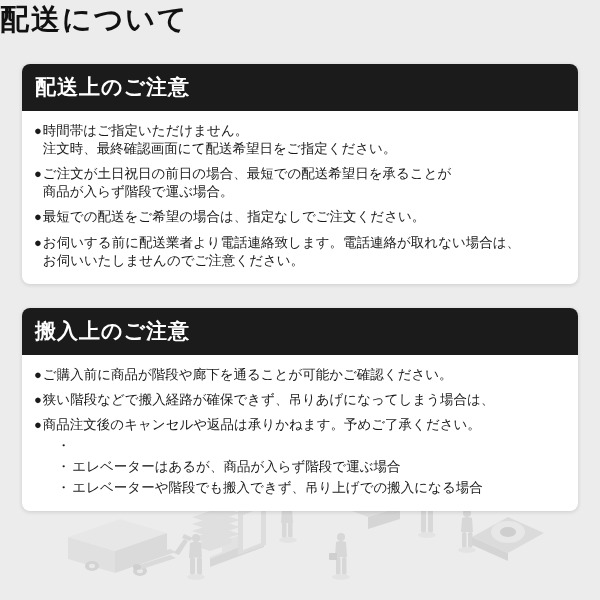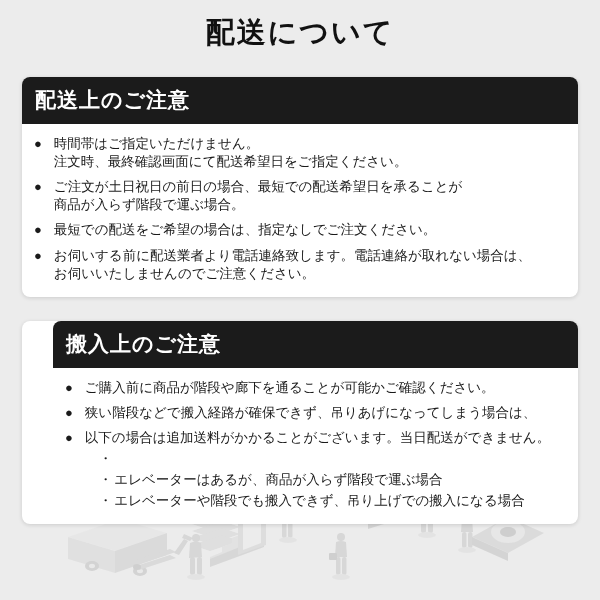--- a/index.html
+++ b/index.html
@@ -5,57 +5,55 @@
   html,body{margin:0;padding:0;}
   body{
     width:600px;height:600px;
     background:#ececec;
     font-family:"Liberation Sans",sans-serif;
     position:relative;
     overflow:hidden;
     color:#1a1a1a;
   }
   .page-title{
-    text-align:center;
     font-size:29px;
     font-weight:bold;
     letter-spacing:2px;
     color:#111;
-    padding-top:13px;
     margin:0 0 14px 0;
   }
   .card{
     position:relative;
     z-index:2;
     margin:0 22px;
     background:#ffffff;
     border-radius:8px;
     box-shadow:0 1px 4px rgba(0,0,0,0.14);
   }
-  .card + .card{margin-top:13px;padding-left:31px;}
+  .card + .card{margin-top:13px;}
   .card-header{
     background:#1b1b1b;
     color:#ffffff;
     font-size:21px;
     font-weight:bold;
     letter-spacing:1px;
     padding:9px 13px 10px 13px;
     border-radius:8px 8px 0 0;
     margin-top:24px;
   }
   .card-body{
     padding:11px 12px 14px 12px;
     font-size:13.5px;
     line-height:1.34;
     border-radius:0 0 8px 8px;
   }
   .item{display:flex;margin-top:7px;}
   .item:first-child{margin-top:0;}
   .bullet{flex:0 0 auto;margin-right:1px;font-size:13px;line-height:1.4;}
-  .lines{flex:1 1 auto;margin-left:11px;}
+  .lines{flex:1 1 auto;}
   .sublist{margin:3px 0 0 14px;}
   .subitem{display:flex;margin-top:3px;}
   .subbullet{flex:0 0 auto;margin-right:2px;}
   .illustration{
     position:absolute;
     left:0;top:505px;
     width:600px;height:95px;
     z-index:1;
   }
 </style>
@@ -199,21 +197,21 @@
     </div>
     <div class="item">
       <span class="bullet">●</span>
       <div class="lines">
         <div>狭い階段などで搬入経路が確保できず、吊りあげになってしまう場合は、</div>
       </div>
     </div>
     <div class="item">
       <span class="bullet">●</span>
       <div class="lines">
-        <div>以下の場合は追加送料がかかることがございます。当日配送ができません。</div>
+        <div>商品注文後のキャンセルや返品は承りかねます。予めご了承ください。</div>
         <div class="sublist">
           <div class="subitem">
             <span class="subbullet">・</span>
           </div>
           <div class="subitem">
             <span class="subbullet">・</span>
             <span>エレベーターはあるが、商品が入らず階段で運ぶ場合</span>
           </div>
           <div class="subitem">
             <span class="subbullet">・</span>

